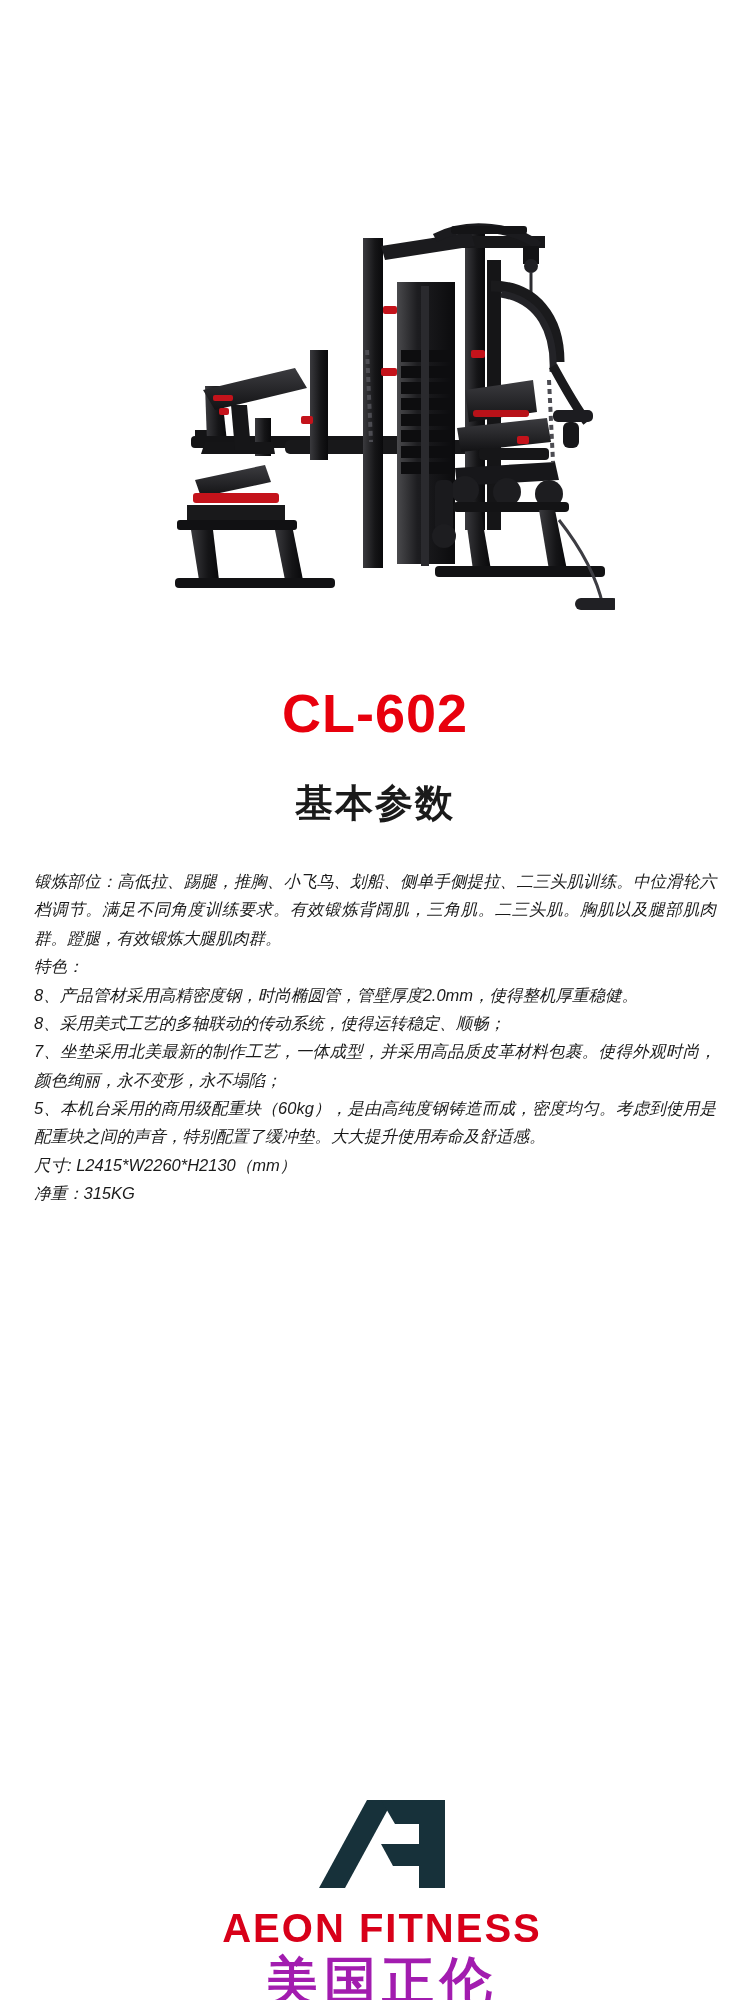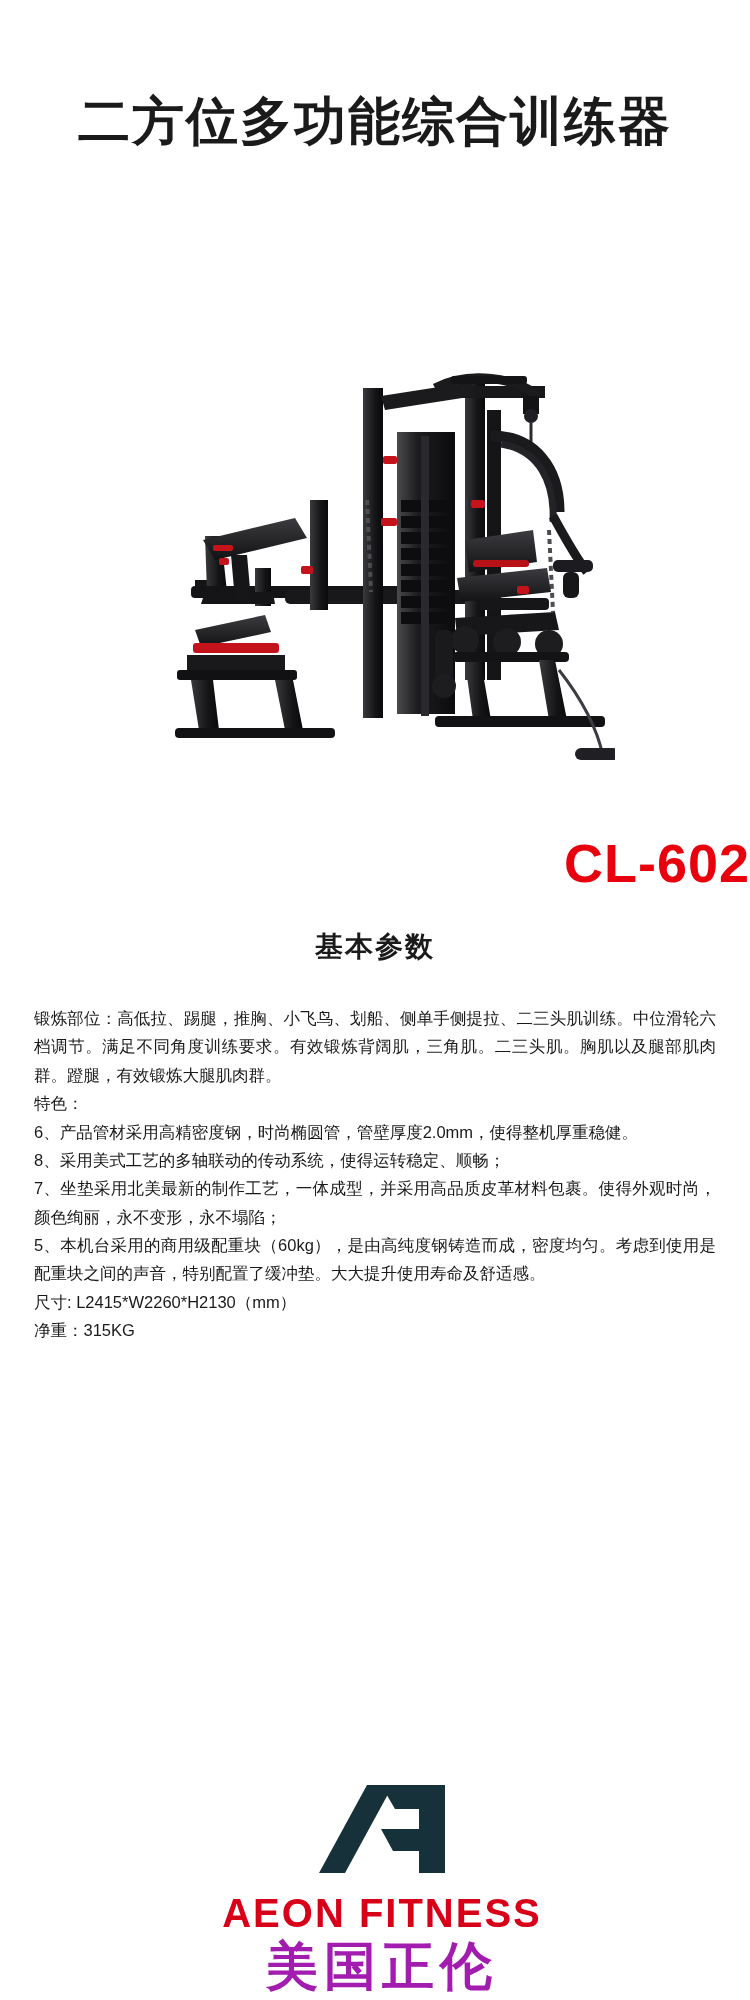--- a/index.html
+++ b/index.html
@@ -44,43 +44,44 @@
     position: absolute;
     left: 50%;
     top: 0;
     transform: translateX(-50%);
     width: 480px;
     height: 560px;
   }
 
   
   .model {
-    text-align: right;
+    text-align: center;
     font-size: 54px;
     font-weight: bold;
     color: #e8000d;
     margin-top: 72px;
     letter-spacing: 1px;
   }
   .section-heading {
     text-align: center;
-    font-size: 28px;
+    font-size: 38px;
     font-weight: bold;
     color: #1a1a1a;
     margin-top: 34px;
     letter-spacing: 2px;
   }
 
   
   .specs {
     margin: 38px 34px 0 34px;
     font-size: 16.5px;
     line-height: 1.72;
     color: #1a1a1a;
     text-align: justify;
+    font-style: italic;
   }
   .specs p {
     margin: 0;
   }
   .specs .tight {
     margin: 0;
   }
 
   
   .logo-block {
@@ -111,21 +112,20 @@
     color: #a21caf;
     line-height: 1.15;
     margin-top: 2px;
   }
 </style>
 </head>
 <body>
 
 <div class="page">
 
-  <h1 class="title">二方位多功能综合训练器</h1>
 
   <div class="product-area">
     <svg class="machine" viewBox="0 0 480 560" aria-hidden="true">
       <defs>
         <linearGradient id="mblk" x1="0" y1="0" x2="1" y2="0">
           <stop offset="0%" stop-color="#4a4a4d"></stop>
           <stop offset="35%" stop-color="#1d1d20"></stop>
           <stop offset="100%" stop-color="#0b0b0d"></stop>
         </linearGradient>
         <linearGradient id="mblk2" x1="0" y1="0" x2="1" y2="0">
@@ -220,21 +220,21 @@
       <rect x="166" y="366" width="12" height="8" rx="2" fill="#c4131b"></rect>
     </svg>
   </div>
 
   <div class="model">CL-602</div>
   <div class="section-heading">基本参数</div>
 
   <div class="specs">
     <p class="tight">锻炼部位：高低拉、踢腿，推胸、小飞鸟、划船、侧单手侧提拉、二三头肌训练。中位滑轮六档调节。满足不同角度训练要求。有效锻炼背阔肌，三角肌。二三头肌。胸肌以及腿部肌肉群。蹬腿，有效锻炼大腿肌肉群。</p>
     <p class="tight">特色：</p>
-    <p class="tight">6、产品管材采用高精密度钢，时尚椭圆管，管壁厚度2.0mm，使得整机厚重稳健。</p>
+    <p class="tight">8、产品管材采用高精密度钢，时尚椭圆管，管壁厚度2.0mm，使得整机厚重稳健。</p>
     <p class="tight">8、采用美式工艺的多轴联动的传动系统，使得运转稳定、顺畅；</p>
     <p class="tight">7、坐垫采用北美最新的制作工艺，一体成型，并采用高品质皮革材料包裹。使得外观时尚，颜色绚丽，永不变形，永不塌陷；</p>
     <p class="tight">5、本机台采用的商用级配重块（60kg），是由高纯度钢铸造而成，密度均匀。考虑到使用是配重块之间的声音，特别配置了缓冲垫。大大提升使用寿命及舒适感。</p>
     <p class="tight">尺寸: L2415*W2260*H2130（mm）</p>
     <p class="tight">净重：315KG</p>
   </div>
 
   <div class="logo-block">
     <svg class="logo-mark" viewBox="0 0 150 108" aria-hidden="true">
       <path d="M12 96 L60 8 L86 8 L38 96 Z" fill="#17313a"></path>

